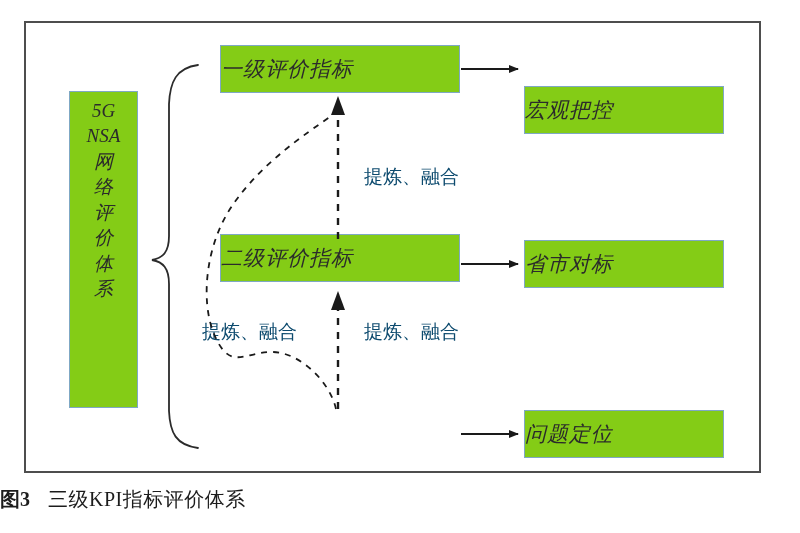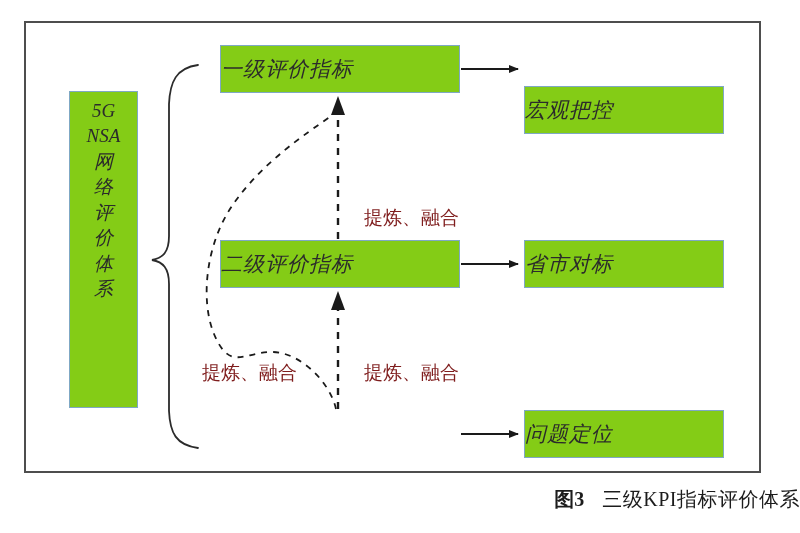--- a/index.html
+++ b/index.html
@@ -72,50 +72,49 @@
     text-align: center;
     white-space: nowrap;
   }
   
   .level-box {
     left: 220px;
     width: 240px;
     height: 48px;
   }
   #level1-box { top: 45px; }
-  #level2-box { top: 240px; }
+  #level2-box { top: 234px; }
   #level3-box { top: 410px; }
   
   .outcome-box {
     left: 524px;
     width: 200px;
     height: 48px;
   }
   #outcome1-box { top: 45px; margin-top: 41px; }
   #outcome2-box { top: 240px; }
   #outcome3-box { top: 410px; }
   
   .edge-label {
     position: absolute;
     font-size: 19px;
-    color: #7f1d1d;
+    color: #0c4a6e;
     white-space: nowrap;
     letter-spacing: 0;
-    margin-top: 41px;
   }
   #label-l2-l1 { left: 364px; top: 164px; }
   #label-l3-l2 { left: 364px; top: 319px; }
   #label-l3-l1 { left: 202px; top: 319px; }
   
   #caption {
     position: absolute;
     left: 0;
     top: 486px;
     width: 800px;
-    text-align: right;
+    text-align: left;
     font-size: 20px;
     color: #1c1c1c;
   }
   #caption .cap-index {
     font-weight: bold;
     letter-spacing: 0;
   }
   #caption .cap-gap {
     display: inline-block;
     width: 18px;

